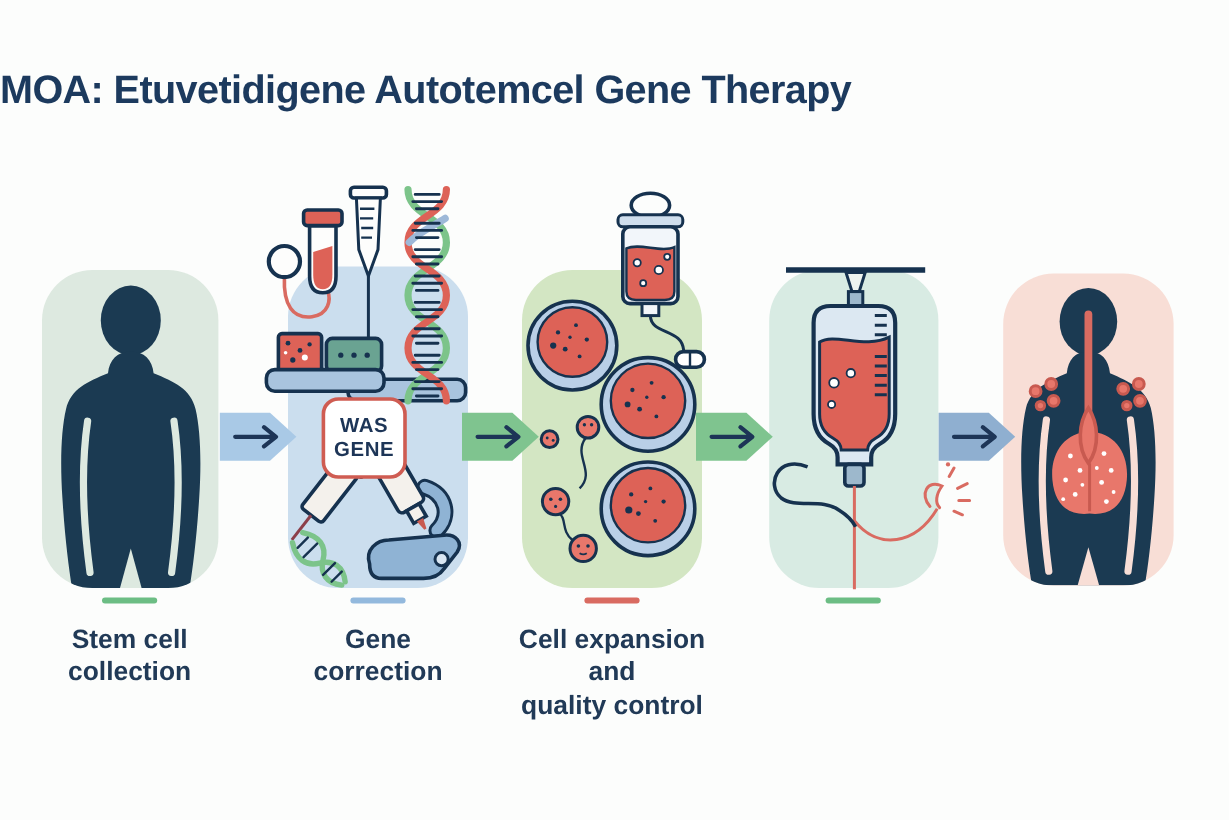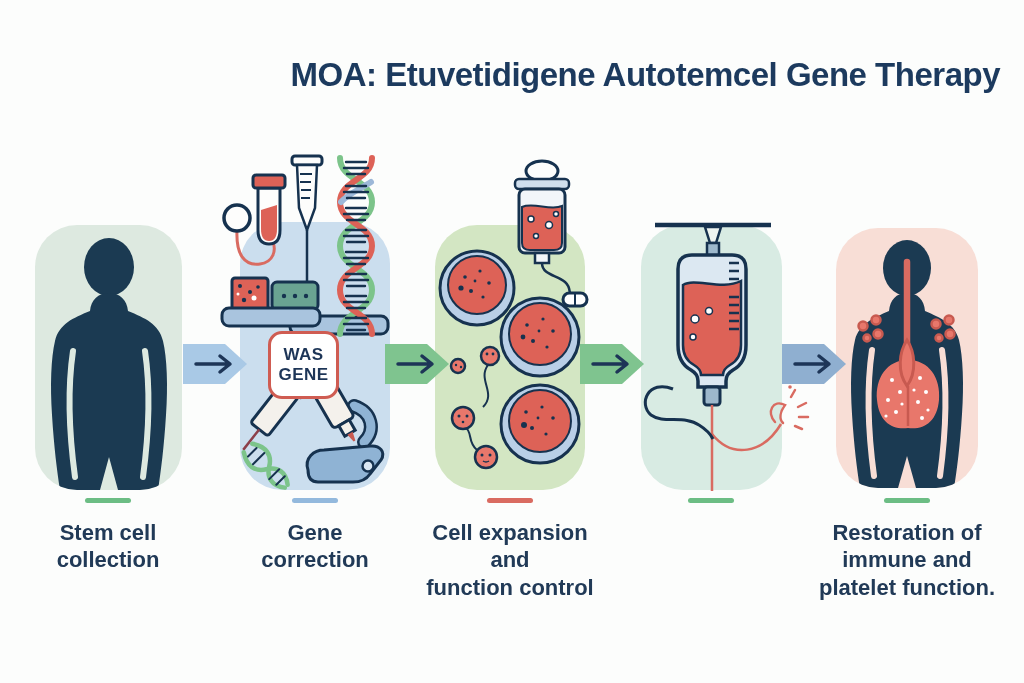--- a/index.html
+++ b/index.html
@@ -1,18 +1,18 @@
 <!DOCTYPE html>
 <html><head>
 <meta charset="utf-8">
 <style>
   html,body{margin:0;padding:0;}
   body{font-family:"Liberation Sans", sans-serif;}
   .canvas{position:relative;width:1024px;height:683px;background:#fcfdfc;overflow:hidden;}
-  .title{position:absolute;top:56px;left:0;width:1000px;text-align:right;
+  .title{position:absolute;top:56px;left:0;width:1000px;text-align:left;
          font-size:33px;font-weight:bold;color:#1c3a5e;letter-spacing:-0.5px;}
   .panel{position:absolute;border-radius:42px;}
   .panel.clip{overflow:hidden;}
   .panel svg.fill{position:absolute;left:0;top:0;}
   .overlay-svg{position:absolute;}
   .gene-box{position:absolute;left:28px;top:109px;width:65px;height:62px;background:#ffffff;
             border:3px solid #cf5c52;border-radius:14px;display:flex;align-items:center;justify-content:center;
             font-size:17px;font-weight:bold;color:#1d3557;text-align:center;line-height:1.15;
             letter-spacing:0.5px;white-space:pre-line;}
   .arrow{position:absolute;width:66px;height:48px;}
@@ -308,25 +308,19 @@
   </div>
   <div class="caption" style="left:205px;">
     <div class="dash" style="background-color: rgb(147, 185, 221);"></div>
     <div class="caption-text">Gene
 correction</div>
   </div>
   <div class="caption" style="left:400px;">
     <div class="dash" style="background-color: rgb(217, 107, 97);"></div>
     <div class="caption-text">Cell expansion
 and
-function control</div>
+quality control</div>
   </div>
   <div class="caption" style="left:601px;">
     <div class="dash" style="background-color: rgb(108, 189, 132);"></div>
   </div>
-  <div class="caption" style="left:797px;">
-    <div class="dash" style="background-color: rgb(108, 189, 132);"></div>
-    <div class="caption-text">Restoration of
-immune and
-platelet function.</div>
-  </div>
 
 </div>
 
 </body></html>

